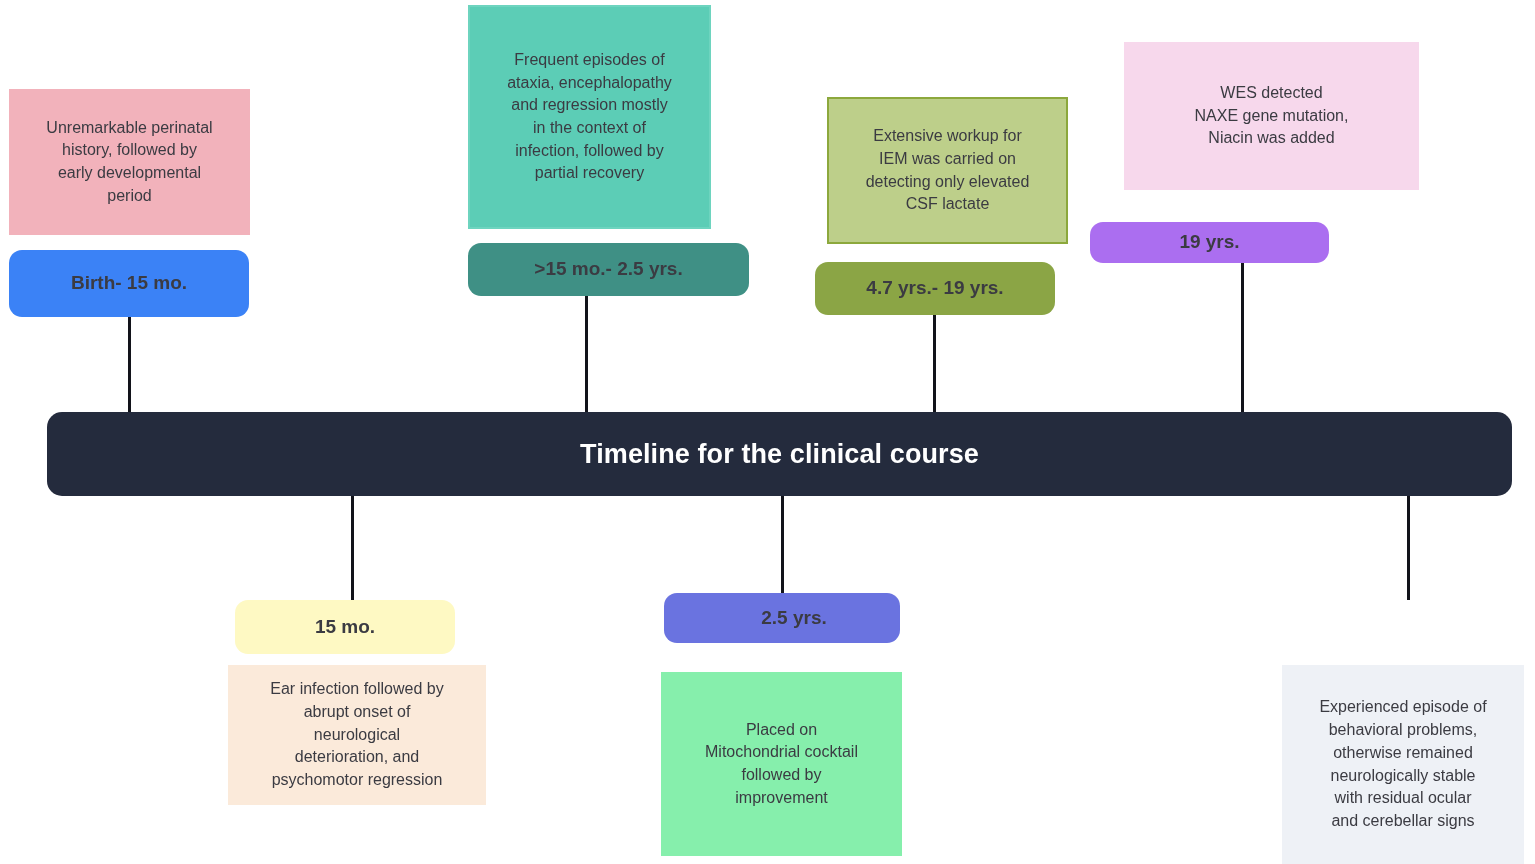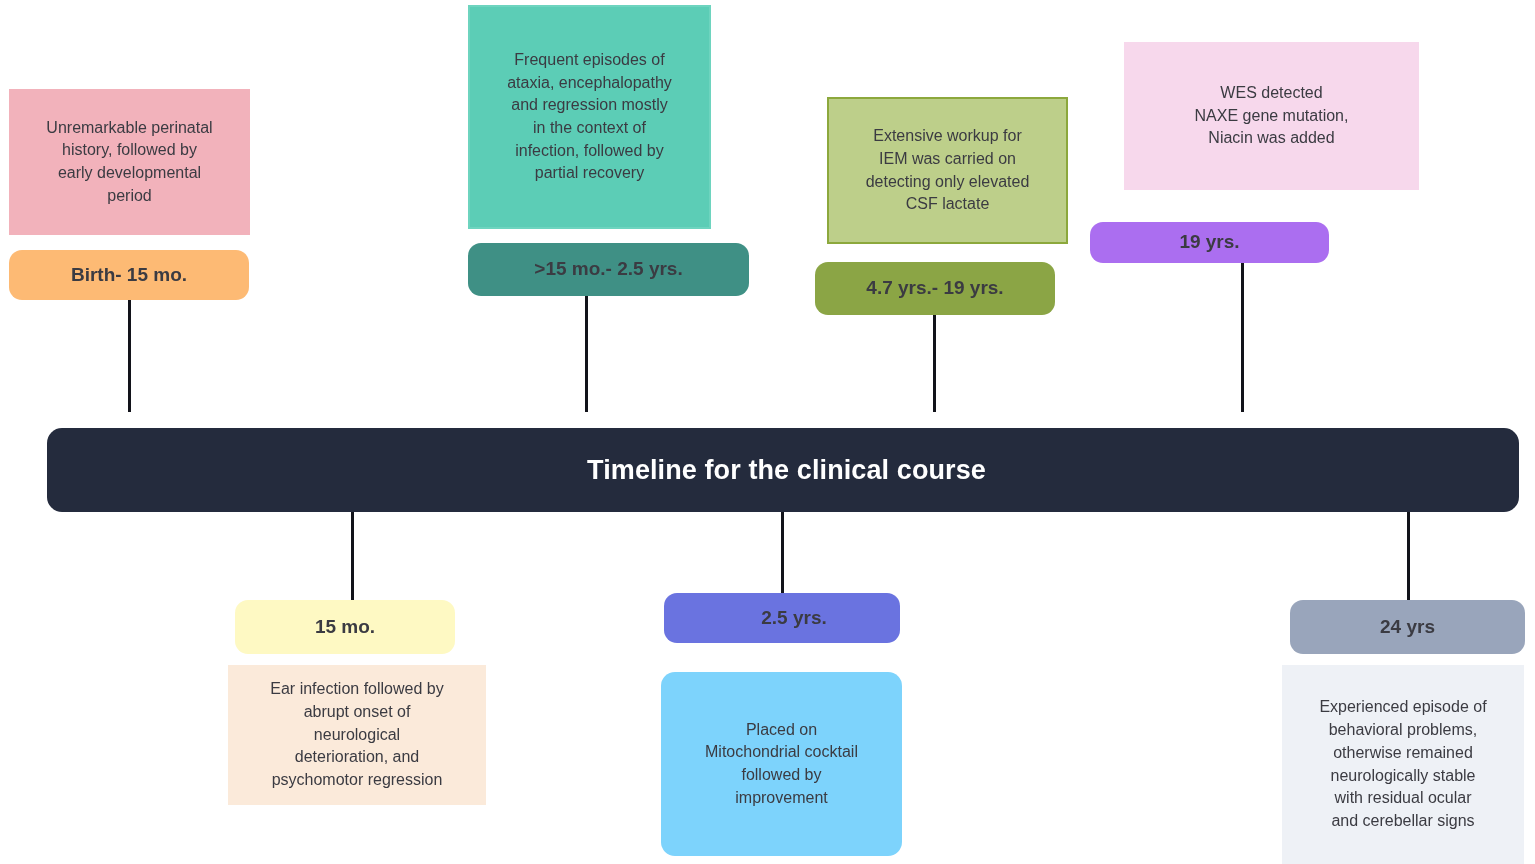--- a/index.html
+++ b/index.html
@@ -41,57 +41,56 @@
   }
   .connector {
     position: absolute;
     width: 3px;
     background: #12131a;
   }
   
   #timeline-bar {
     position: absolute;
     left: 47px;
-    top: 428px;
+    top: 412px;
     width: 1465px;
     height: 84px;
     background: #242b3d;
     border-radius: 15px;
     display: flex;
     align-items: center;
     justify-content: center;
-    padding-left: 7px;
   }
   #timeline-bar .label {
     color: #ffffff;
     font-size: 27px;
     font-weight: 700;
     letter-spacing: 0.1px;
   }
 
   
   #desc-perinatal  { left: 9px;    top: 89px;  width: 241px; height: 146px; background:#f2b2bb; }
   #desc-episodes   { left: 468px;  top: 5px;   width: 243px; height: 224px; background:#5ccdb6; border:2px solid #6ed4bf; }
   #desc-workup     { left: 815px;  top: 97px;  width: 241px; height: 147px; background:#bdcf8a; border:2px solid #8ca83c;margin-left:12px; }
   #desc-wes        { left: 1124px; top: 42px;  width: 295px; height: 148px; background:#f7d8ec; }
 
   
-  #chip-birth      { left: 9px;    top: 250px; width: 240px; height: 50px; background:#fdba74; }
+  #chip-birth      { left: 9px;    top: 250px; width: 240px; height: 67px; background:#3b82f6; }
   #chip-15mo-25yrs { left: 468px;  top: 243px; width: 281px; height: 53px; background:#3f9085; }
   #chip-25-19      { left: 815px;  top: 262px; width: 240px; height: 53px; background:#8ba545; }
   #chip-19yrs      { left: 1090px; top: 222px; width: 239px; height: 41px; background:#ab6ef0; }
 
   
   #chip-15mo       { left: 235px;  top: 600px; width: 220px; height: 54px; background:#fef9c3; }
   #chip-25yrs      { left: 664px;  top: 593px; width: 236px; height: 50px; background:#6a73e0;padding-left:24px; }
   #chip-24yrs      { left: 1290px; top: 600px; width: 235px; height: 54px; background:#99a5bb; }
 
   
   #desc-ear        { left: 228px;  top: 665px; width: 258px; height: 140px; background:#fbeada; }
-  #desc-cocktail   { left: 661px;  top: 672px; width: 241px; height: 184px; background:#7dd3fc;border-radius:14px; }
+  #desc-cocktail   { left: 661px;  top: 672px; width: 241px; height: 184px; background:#86efac; }
   #desc-24         { left: 1282px; top: 665px; width: 242px; height: 199px; background:#eef1f6; }
 
   
   #conn-birth      { left: 128px;  top: 300px; height: 112px; }
   #conn-episodes   { left: 585px;  top: 296px; height: 116px; }
   #conn-workup     { left: 933px;  top: 315px; height: 97px; }
   #conn-wes        { left: 1241px; top: 263px; height: 149px; }
   #conn-15mo       { left: 351px;  top: 496px; height: 104px; }
   #conn-25yrs      { left: 781px;  top: 496px; height: 97px; }
   #conn-24yrs      { left: 1407px; top: 496px; height: 104px; }
@@ -132,21 +131,20 @@
   <div class="node chip" id="chip-15mo-25yrs">&gt;15 mo.- 2.5 yrs.</div>
   <div class="node chip" id="chip-25-19">4.7 yrs.- 19 yrs.</div>
   <div class="node chip" id="chip-19yrs">19 yrs.</div>
 
   <div id="timeline-bar">
     <span class="label">Timeline for the clinical course</span>
   </div>
 
   <div class="node chip" id="chip-15mo">15 mo.</div>
   <div class="node chip" id="chip-25yrs">2.5 yrs.</div>
-  <div class="node chip" id="chip-24yrs">24 yrs</div>
 
   <div class="node desc" id="desc-ear">Ear infection followed by
 abrupt onset of
 neurological
 deterioration, and
 psychomotor regression</div>
   <div class="node desc" id="desc-cocktail">Placed on
 Mitochondrial cocktail
 followed by
 improvement</div>

